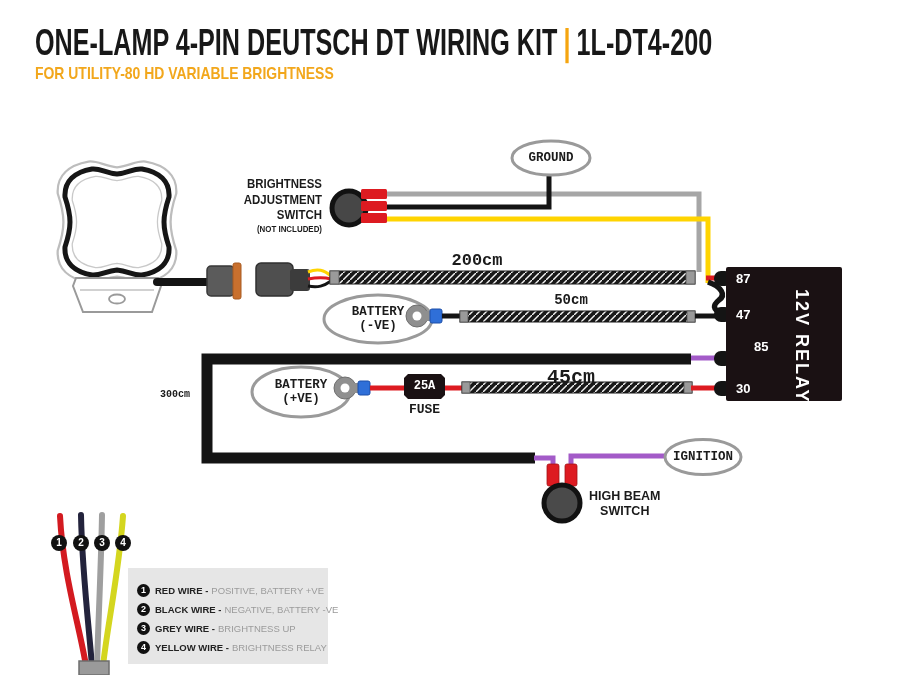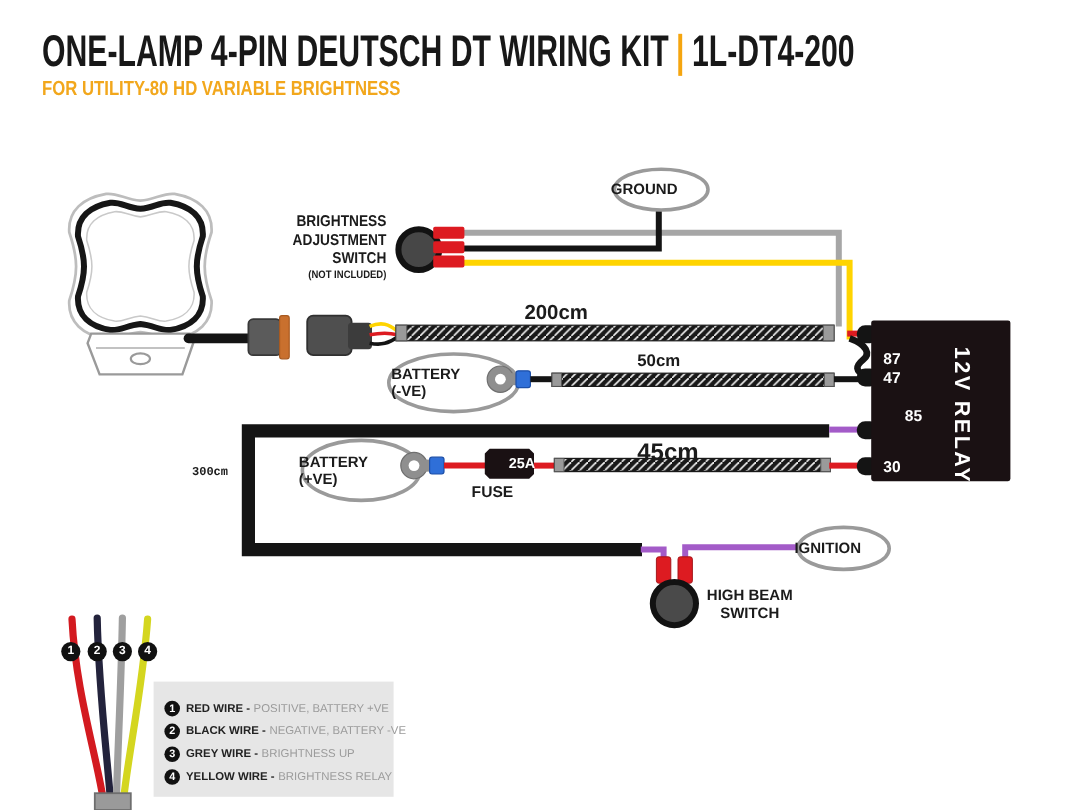--- a/index.html
+++ b/index.html
@@ -7,41 +7,41 @@
         font-family:"Liberation Sans",sans-serif;}
   svg.diagram{position:absolute;left:0;top:0;}
 
   .title{position:absolute;left:35px;top:22px;margin:0;font-size:37px;font-weight:bold;
          color:#181818;white-space:nowrap;transform:scaleX(0.68);transform-origin:0 0;}
   .title .bar{color:#F5A50F;margin:0 9px;}
   .subtitle{position:absolute;left:35px;top:64px;font-size:17px;font-weight:bold;color:#F2A71C;
             white-space:nowrap;transform:scaleX(0.82);transform-origin:0 0;}
 
   .lbl{position:absolute;font-weight:bold;color:#1b1b1b;line-height:1.16;}
-  .center{text-align:left;}
+  .center{text-align:center;font-family:Liberation Mono, monospace;}
   .right{text-align:right;}
 
   .switch-lbl{left:200px;top:176px;width:122px;font-size:13px;line-height:15.5px;
               transform:scaleX(0.88);transform-origin:100% 0;}
   .switch-lbl .note{font-size:9px;line-height:12px;}
 
   .ground-lbl{left:509px;top:151px;width:84px;font-size:12.5px;}
   .len-main{left:437px;top:251px;width:80px;font-size:17px;}
   .len-ground{left:531px;top:292px;width:80px;font-size:14px;}
   .len-power{left:531px;top:366px;width:80px;font-size:20px;}
   .len-loop{left:108px;top:389px;width:82px;font-size:10px;font-family:Liberation Mono, monospace;}
   .bat-neg{left:326px;top:305px;width:104px;font-size:12.5px;line-height:14px;}
   .bat-pos{left:249px;top:378px;width:104px;font-size:12.5px;line-height:14px;}
-  .fuse-rating{left:404px;top:380px;width:41px;font-size:12px;color:#fff;padding-left:20px;}
+  .fuse-rating{left:404px;top:380px;width:41px;font-size:12px;color:#fff;}
   .fuse-lbl{left:393px;top:402px;width:63px;font-size:13px;}
   .hb-lbl{left:589px;top:489px;font-size:12.5px;line-height:15px;text-align:center;}
   .ign-lbl{left:662px;top:450px;width:82px;font-size:12.5px;}
 
   .pin{position:absolute;left:736px;width:30px;font-size:13px;font-weight:bold;color:#fff;line-height:13px;}
-  .pin87{top:272px;margin-top:20px;} .pin86{top:308px;} .pin85{top:340px;margin-left:18px;} .pin30{top:382px;}
+  .pin87{top:272px;} .pin86{top:308px;} .pin85{top:340px;margin-left:18px;} .pin30{top:382px;}
   .relay-lbl{position:absolute;left:791px;top:289px;height:112px;writing-mode:vertical-rl;
              font-size:18px;font-weight:bold;color:#fff;letter-spacing:2px;white-space:nowrap;}
 
   .wbadge{position:absolute;width:16px;height:16px;border-radius:50%;background:#111;color:#fff;
           font-size:10px;font-weight:bold;text-align:center;line-height:16px;}
 
   .legend{position:absolute;left:128px;top:568px;width:200px;height:96px;background:#E6E6E6;
           box-sizing:border-box;padding:13px 0 0 9px;}
   .legend-row{display:flex;align-items:center;height:19px;}
   .lbadge{flex:0 0 13px;width:13px;height:13px;border-radius:50%;background:#111;color:#fff;

